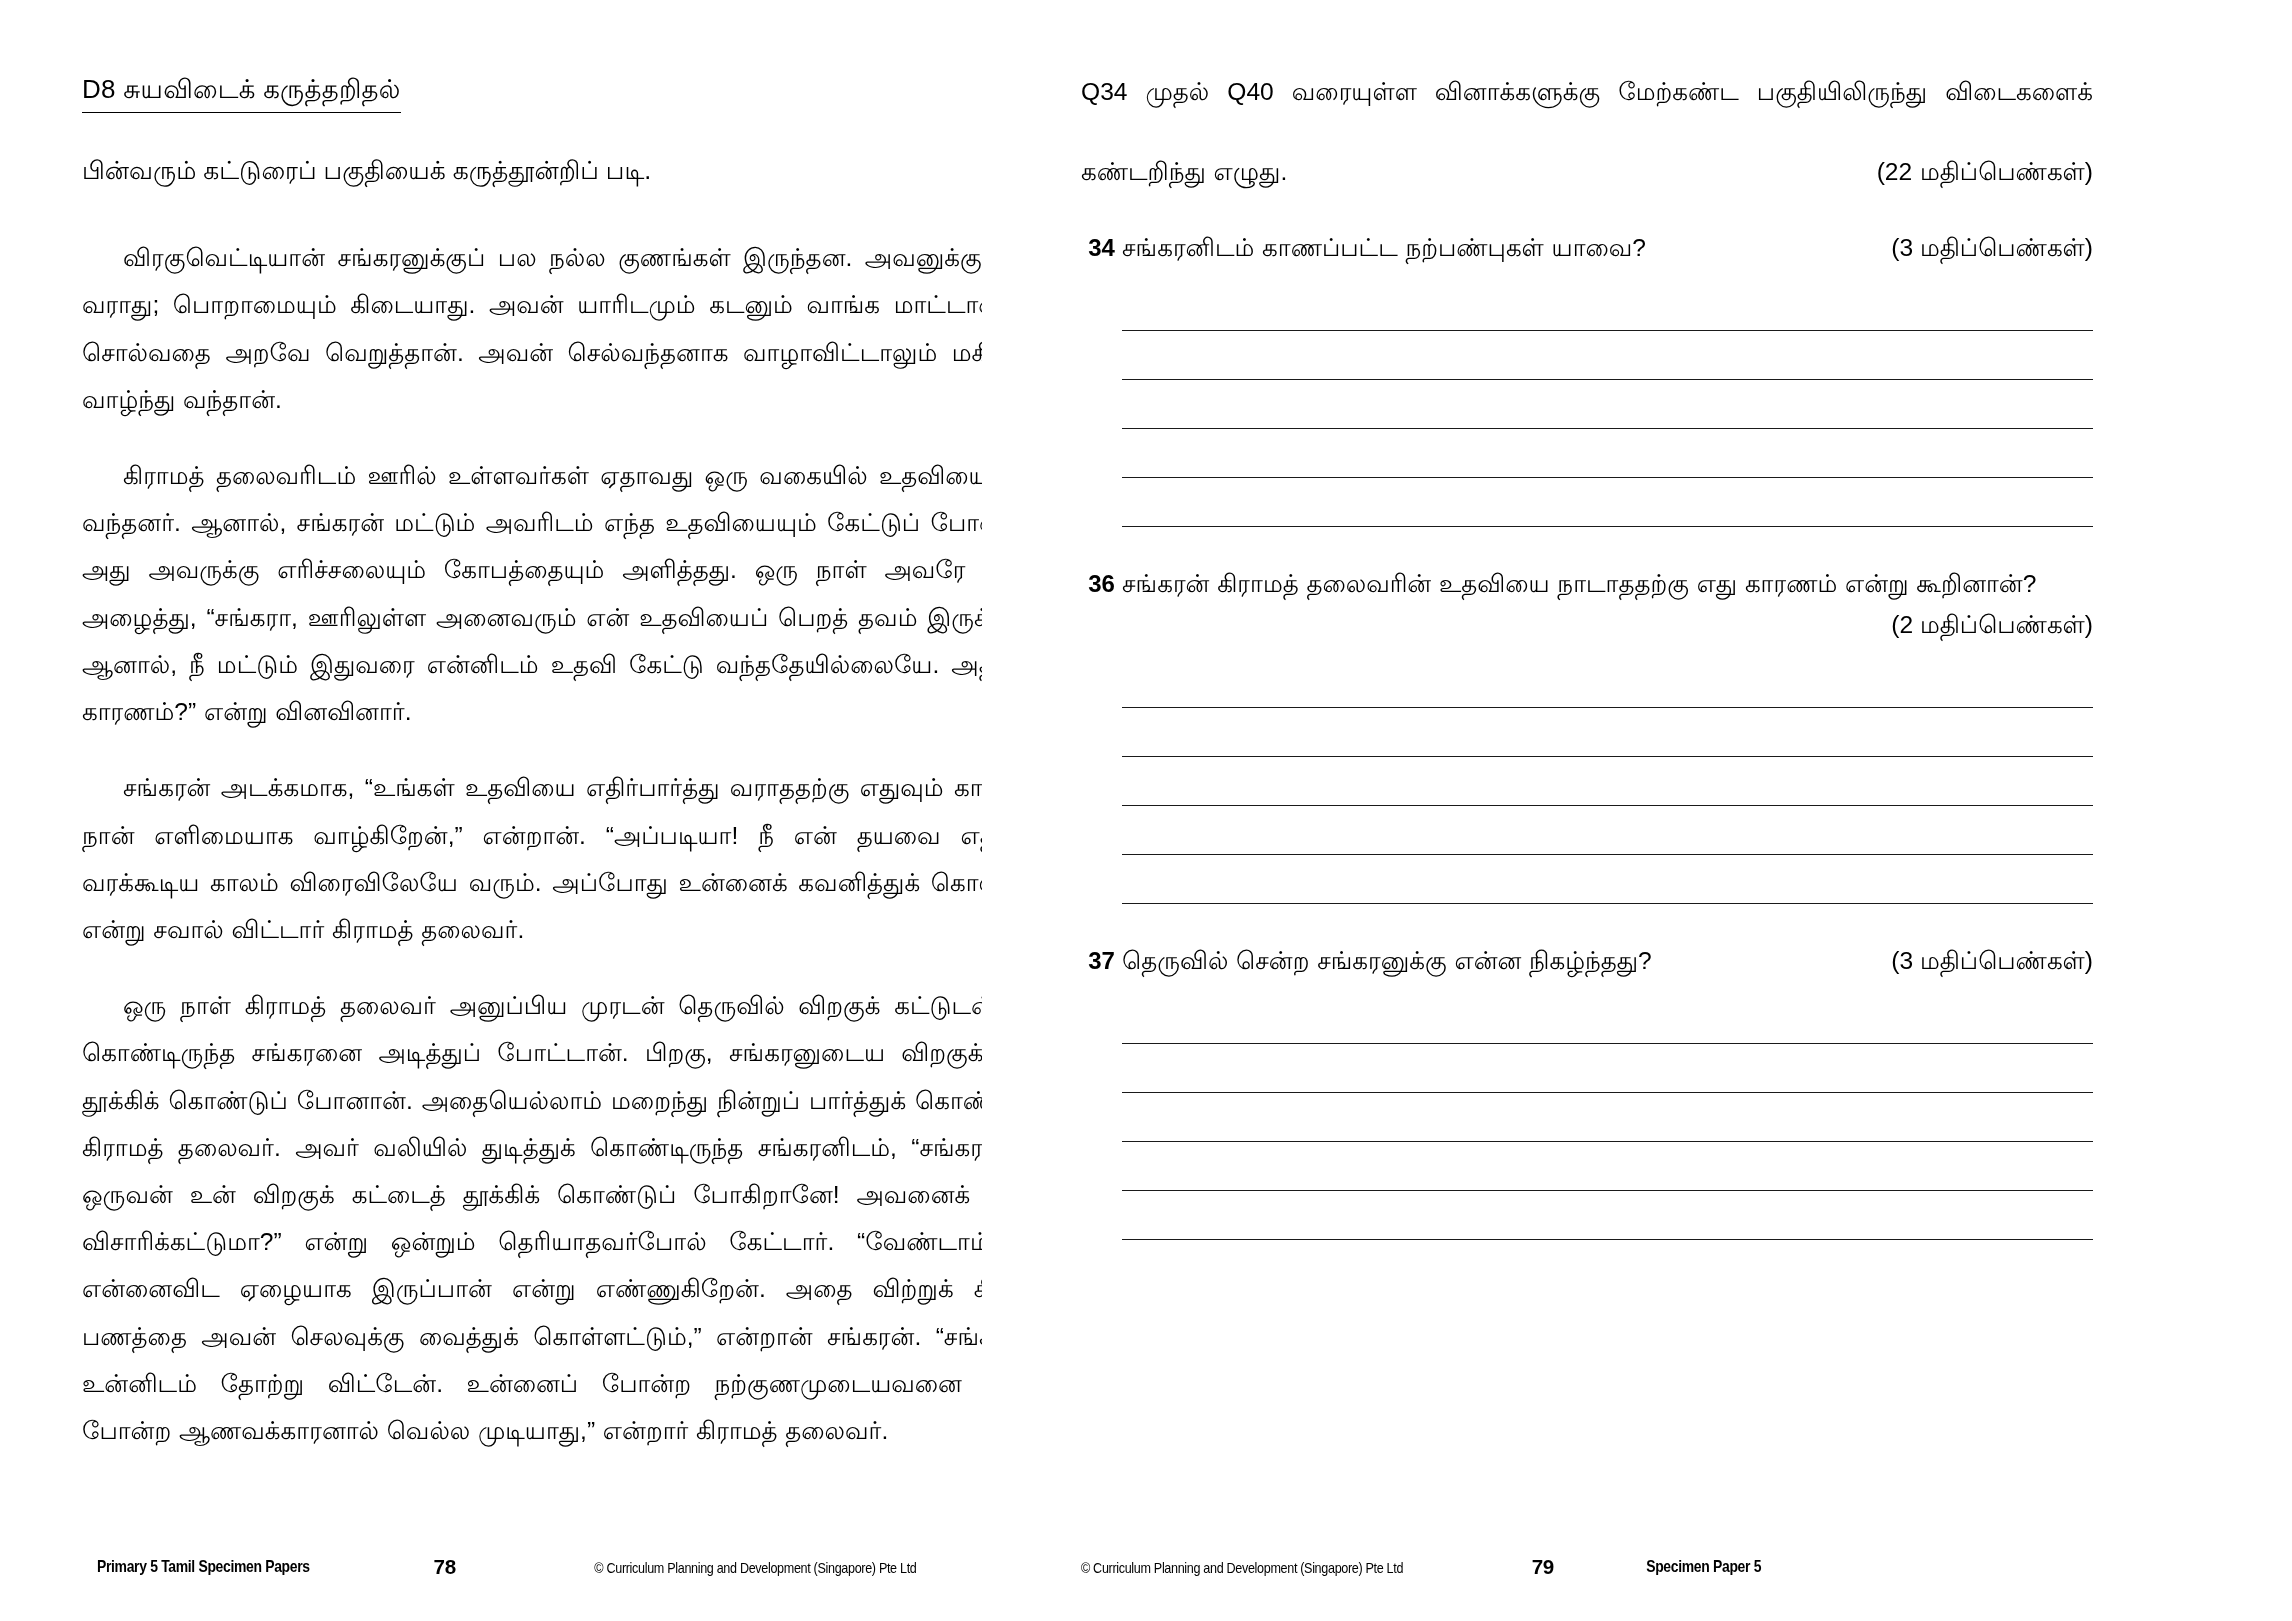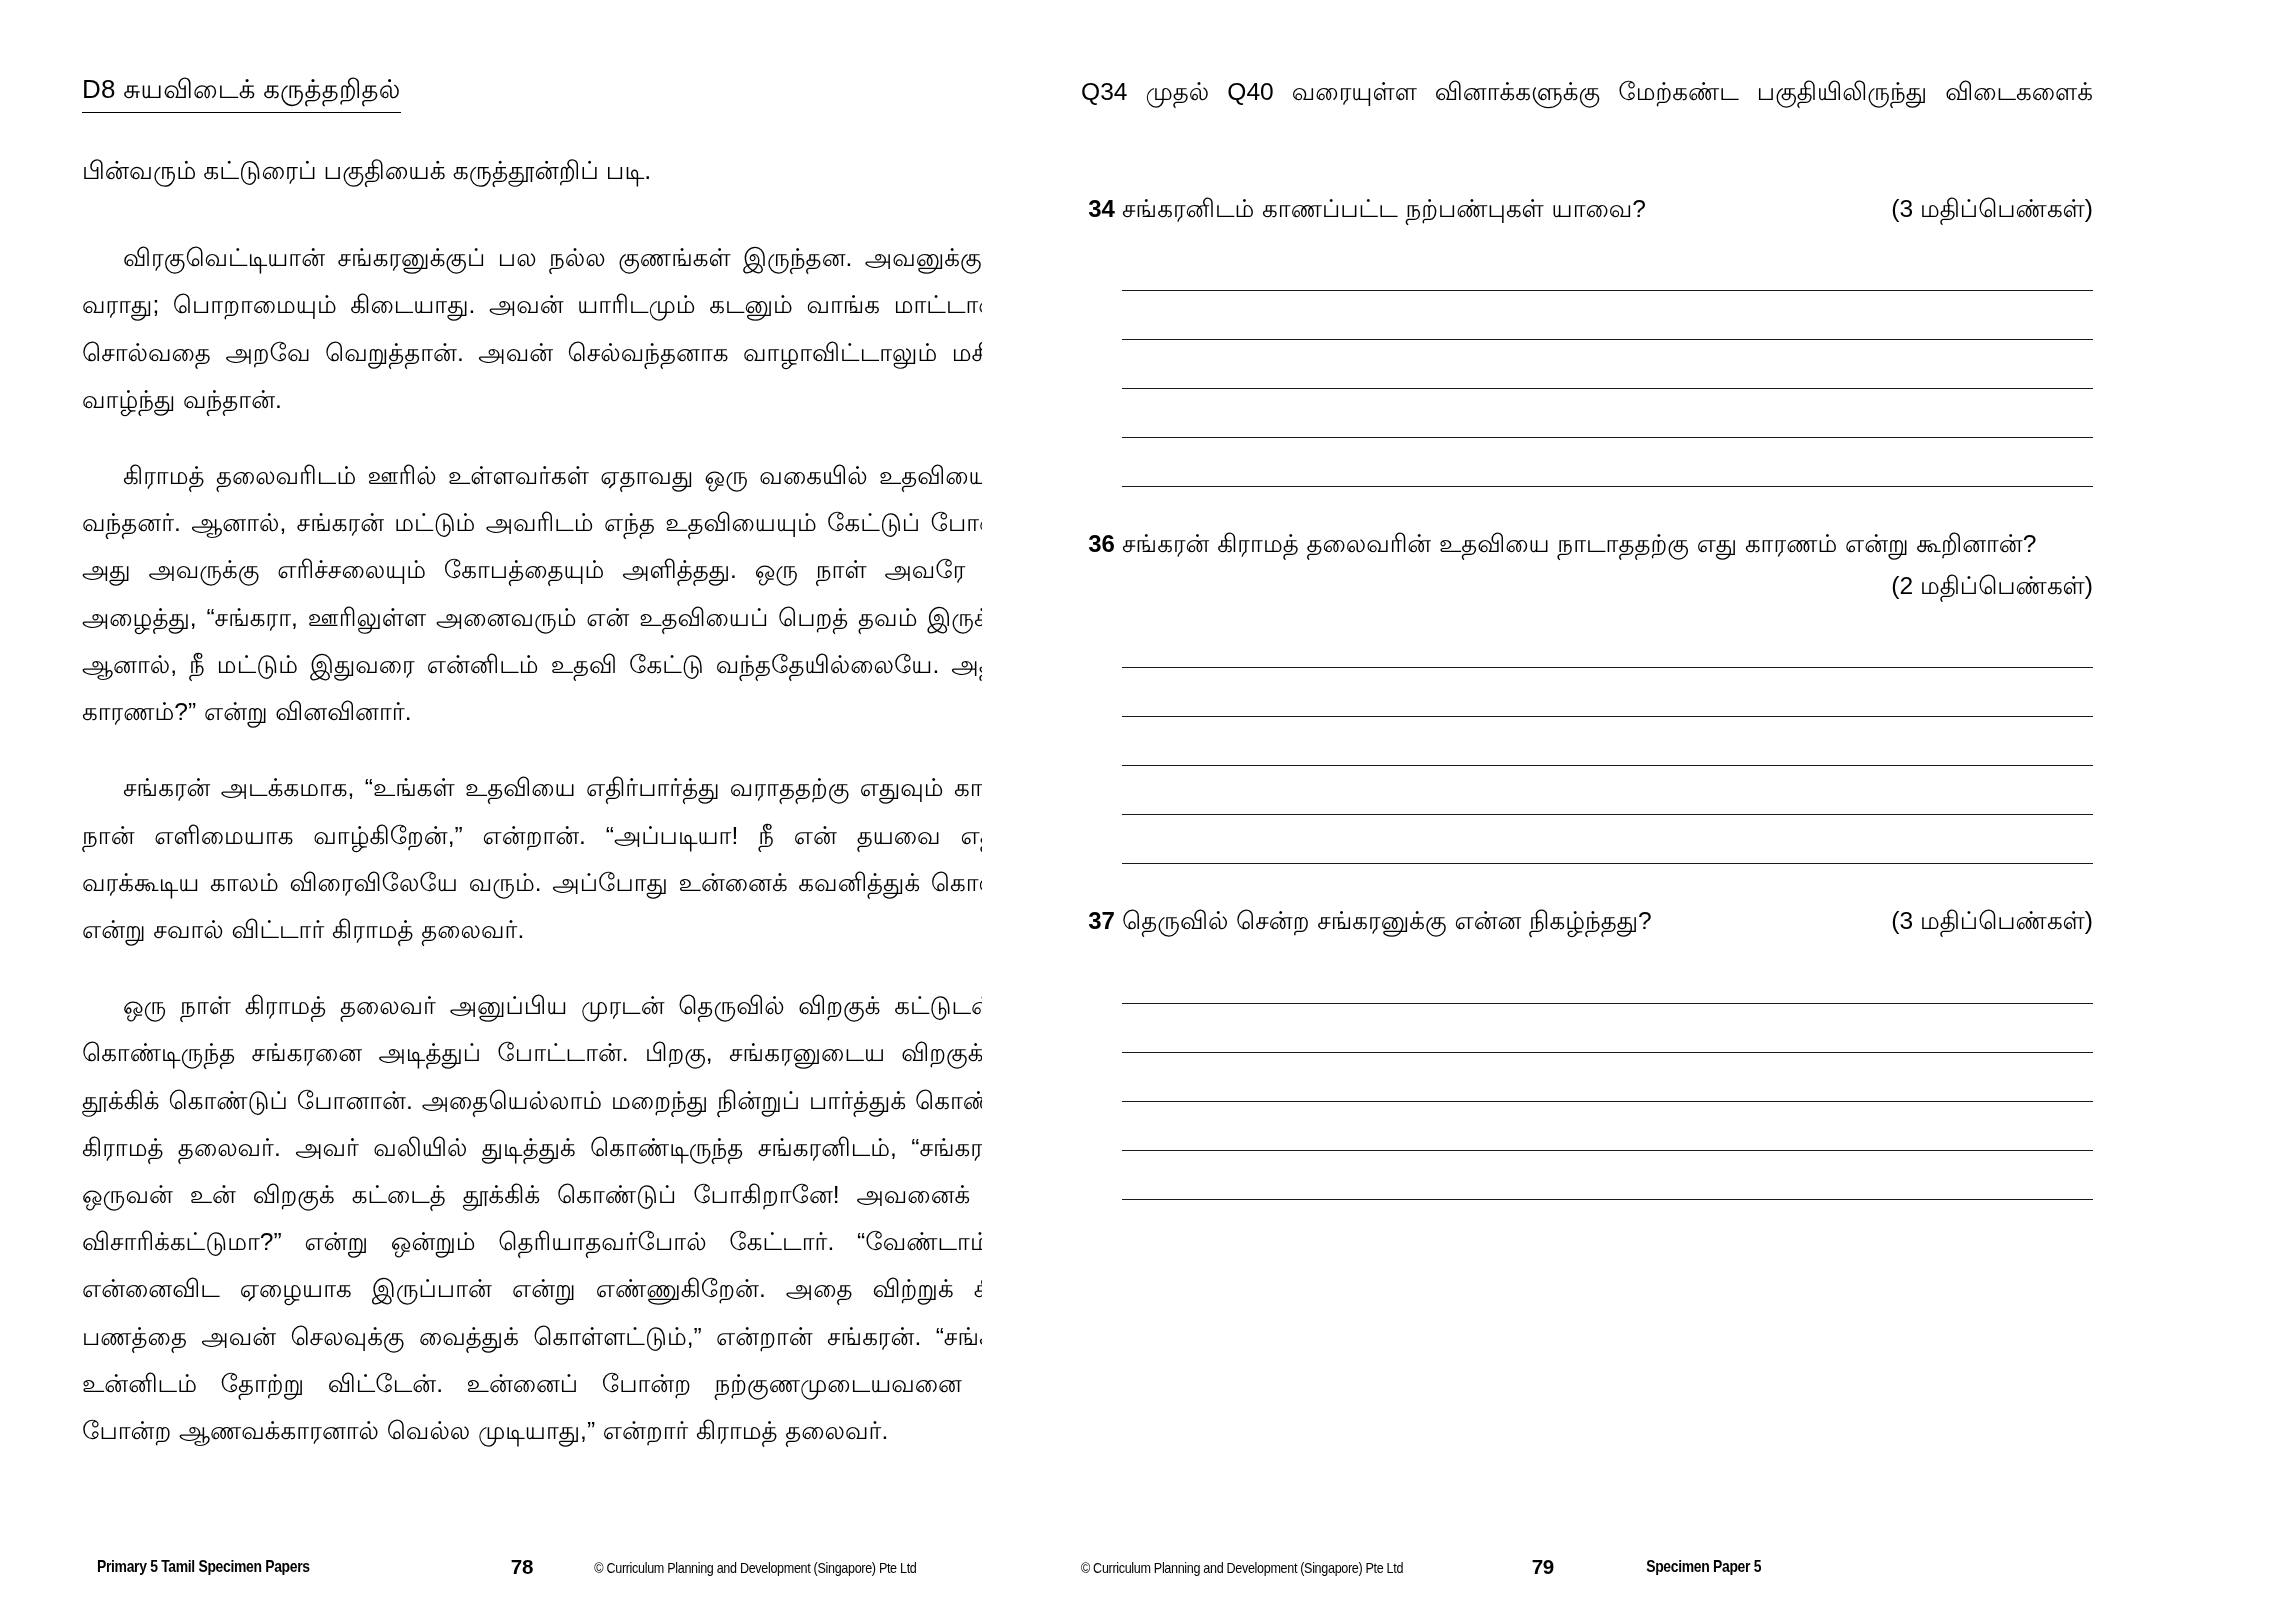--- a/index.html
+++ b/index.html
@@ -160,21 +160,21 @@
     font-size: 15px;
     letter-spacing: -0.4px;
     transform: scaleX(0.84);
     white-space: nowrap;
   }
   .f-copy.lft { transform-origin: left center; }
   .f-copy.rgt { transform-origin: right center; }
 
   
   .page-left .f-left   { flex: 0 0 30%; }
-  .page-left .f-center { flex: 0 0 22%; justify-content: flex-end; }
+  .page-left .f-center { flex: 0 0 22%; }
   .page-left .f-right  { flex: 1 1 48%; justify-content: flex-end; }
 
   
   .page-right .f-left   { flex: 0 0 40%; justify-content: flex-start; }
   .page-right .f-center { flex: 0 0 20%; }
   .page-right .f-right  { flex: 1 1 40%; justify-content: flex-start; }
 </style>
 </head>
 <body>
 
@@ -209,20 +209,24 @@
     </div>
   </div>
 
   <div class="gutter"></div>
 
   <div class="page page-right">
     <div class="content">
 
       <div class="rubric">
         <div class="rubric-line1">Q34 முதல் Q40 வரையுள்ள வினாக்களுக்கு மேற்கண்ட பகுதியிலிருந்து விடைகளைக்</div>
+        <div class="rubric-row">
+          <span>கண்டறிந்து எழுது.</span>
+          <span>(22 மதிப்பெண்கள்)</span>
+        </div>
       </div>
 
       <div class="q-block">
         <div class="q-head">
           <span class="q-num">34</span>
           <span class="q-text">சங்கரனிடம் காணப்பட்ட நற்பண்புகள் யாவை?</span>
           <span class="q-marks">(3 மதிப்பெண்கள்)</span>
         </div>
         <div class="answer-lines">
           <div class="answer-line"></div>

